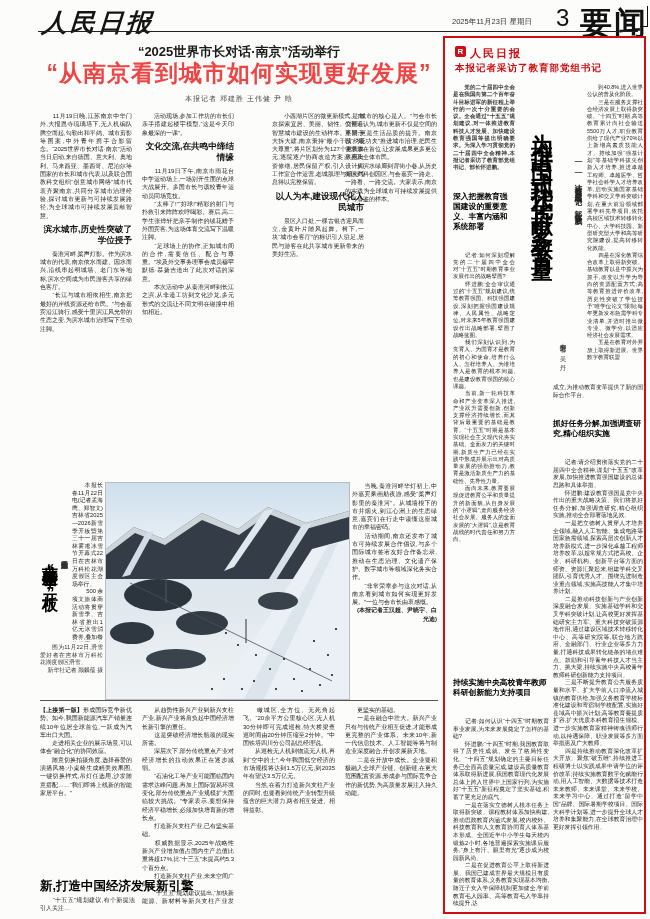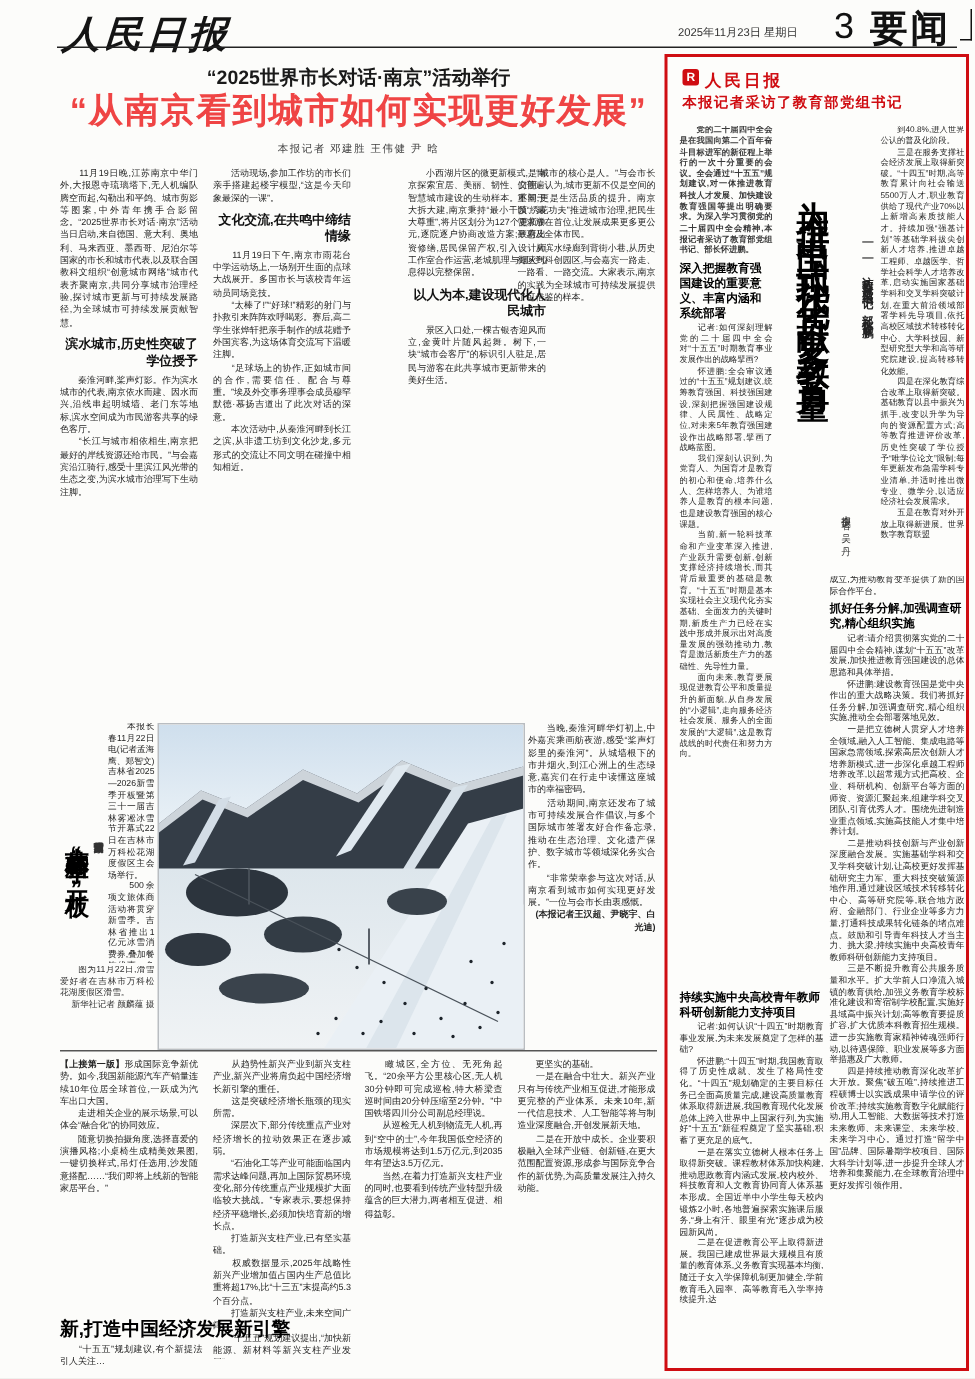--- a/index.html
+++ b/index.html
@@ -4,21 +4,21 @@
 <style>
   html,body{margin:0;padding:0;background:#e8e8e4;}
   .page{position:relative;width:650px;height:919px;background:#fcfcfa;margin:0 auto;
         font-family:"Liberation Sans",sans-serif;color:#222;overflow:hidden;}
   
   .logo{position:absolute;left:42px;top:6px;font-family:"DejaVu Serif",serif;
         font-style:italic;font-weight:bold;font-size:25px;letter-spacing:3px;color:#141414;
         transform:skewX(-4deg);}
   .date{position:absolute;left:452px;top:17px;font-size:7.5px;color:#333;}
   .pageno{position:absolute;left:556px;top:4px;font-size:24px;color:#111;}
-  .section{position:absolute;left:580px;top:2px;font-size:25px;font-weight:bold;color:#111;letter-spacing:2px;}
+  .section{position:absolute;left:580px;top:2px;font-size:32px;font-weight:bold;color:#111;letter-spacing:2px;}
   .bracket{position:absolute;left:640px;top:6px;width:7px;height:20px;
            border-right:1.6px solid #111;border-bottom:1.6px solid #111;}
   .mastrule{position:absolute;left:38px;top:31px;width:600px;height:0;border-top:1.4px solid #222;}
   
   .kicker{position:absolute;left:40px;top:43px;width:398px;text-align:center;
           font-size:13px;font-weight:bold;color:#1a1a1a;}
   .headline1{position:absolute;left:40px;top:58px;width:398px;text-align:center;
              font-size:23px;font-weight:bold;color:#ef4444;letter-spacing:1px;}
   .byline1{position:absolute;left:40px;top:94px;width:398px;text-align:center;
            font-size:7px;color:#444;letter-spacing:1px;}
@@ -51,21 +51,21 @@
   .redbox{position:absolute;left:443px;top:36px;width:203px;height:878px;
           border:2.4px solid #cf0d12;background:#fdfdfb;box-sizing:border-box;}
   .ivw-badge{position:absolute;left:10px;top:8px;width:11px;height:11px;background:#cf0d12;
              color:#fff;font-size:8px;font-weight:bold;text-align:center;line-height:11px;border-radius:2px;}
   .ivw-label{position:absolute;left:25px;top:8px;font-size:11px;font-weight:bold;color:#cf0d12;letter-spacing:2px;}
   .ivw-theme{position:absolute;left:10px;top:24px;font-size:9.5px;font-weight:bold;color:#cf0d12;letter-spacing:1px;}
   .ivw-col{position:absolute;font-size:5.5px;line-height:7.3px;text-align:justify;
            overflow:hidden;color:#262626;}
   .ivw-intro{font-weight:bold;color:#3a3a3a;}
   .ivw-sub{font-weight:bold;font-size:7.8px;line-height:10px;text-align:left;
-           margin:2px 0;color:#000;}
+           margin:20px 0;color:#000;}
   .ivw-vtitle{position:absolute;left:72px;top:78px;height:542px;width:40px;
       writing-mode:vertical-rl;text-orientation:upright;font-size:22px;font-weight:bold;
       color:#000;letter-spacing:8px;overflow:hidden;}
   .ivw-interviewee{position:absolute;left:126px;top:118px;height:230px;width:12px;
       writing-mode:vertical-rl;text-orientation:upright;font-size:7.5px;font-weight:bold;
       color:#222;letter-spacing:2px;overflow:hidden;}
   .ivw-reporter{position:absolute;left:112px;top:300px;height:120px;width:10px;
       writing-mode:vertical-rl;text-orientation:upright;font-size:6.5px;color:#333;
       letter-spacing:1px;overflow:hidden;}
 </style>

